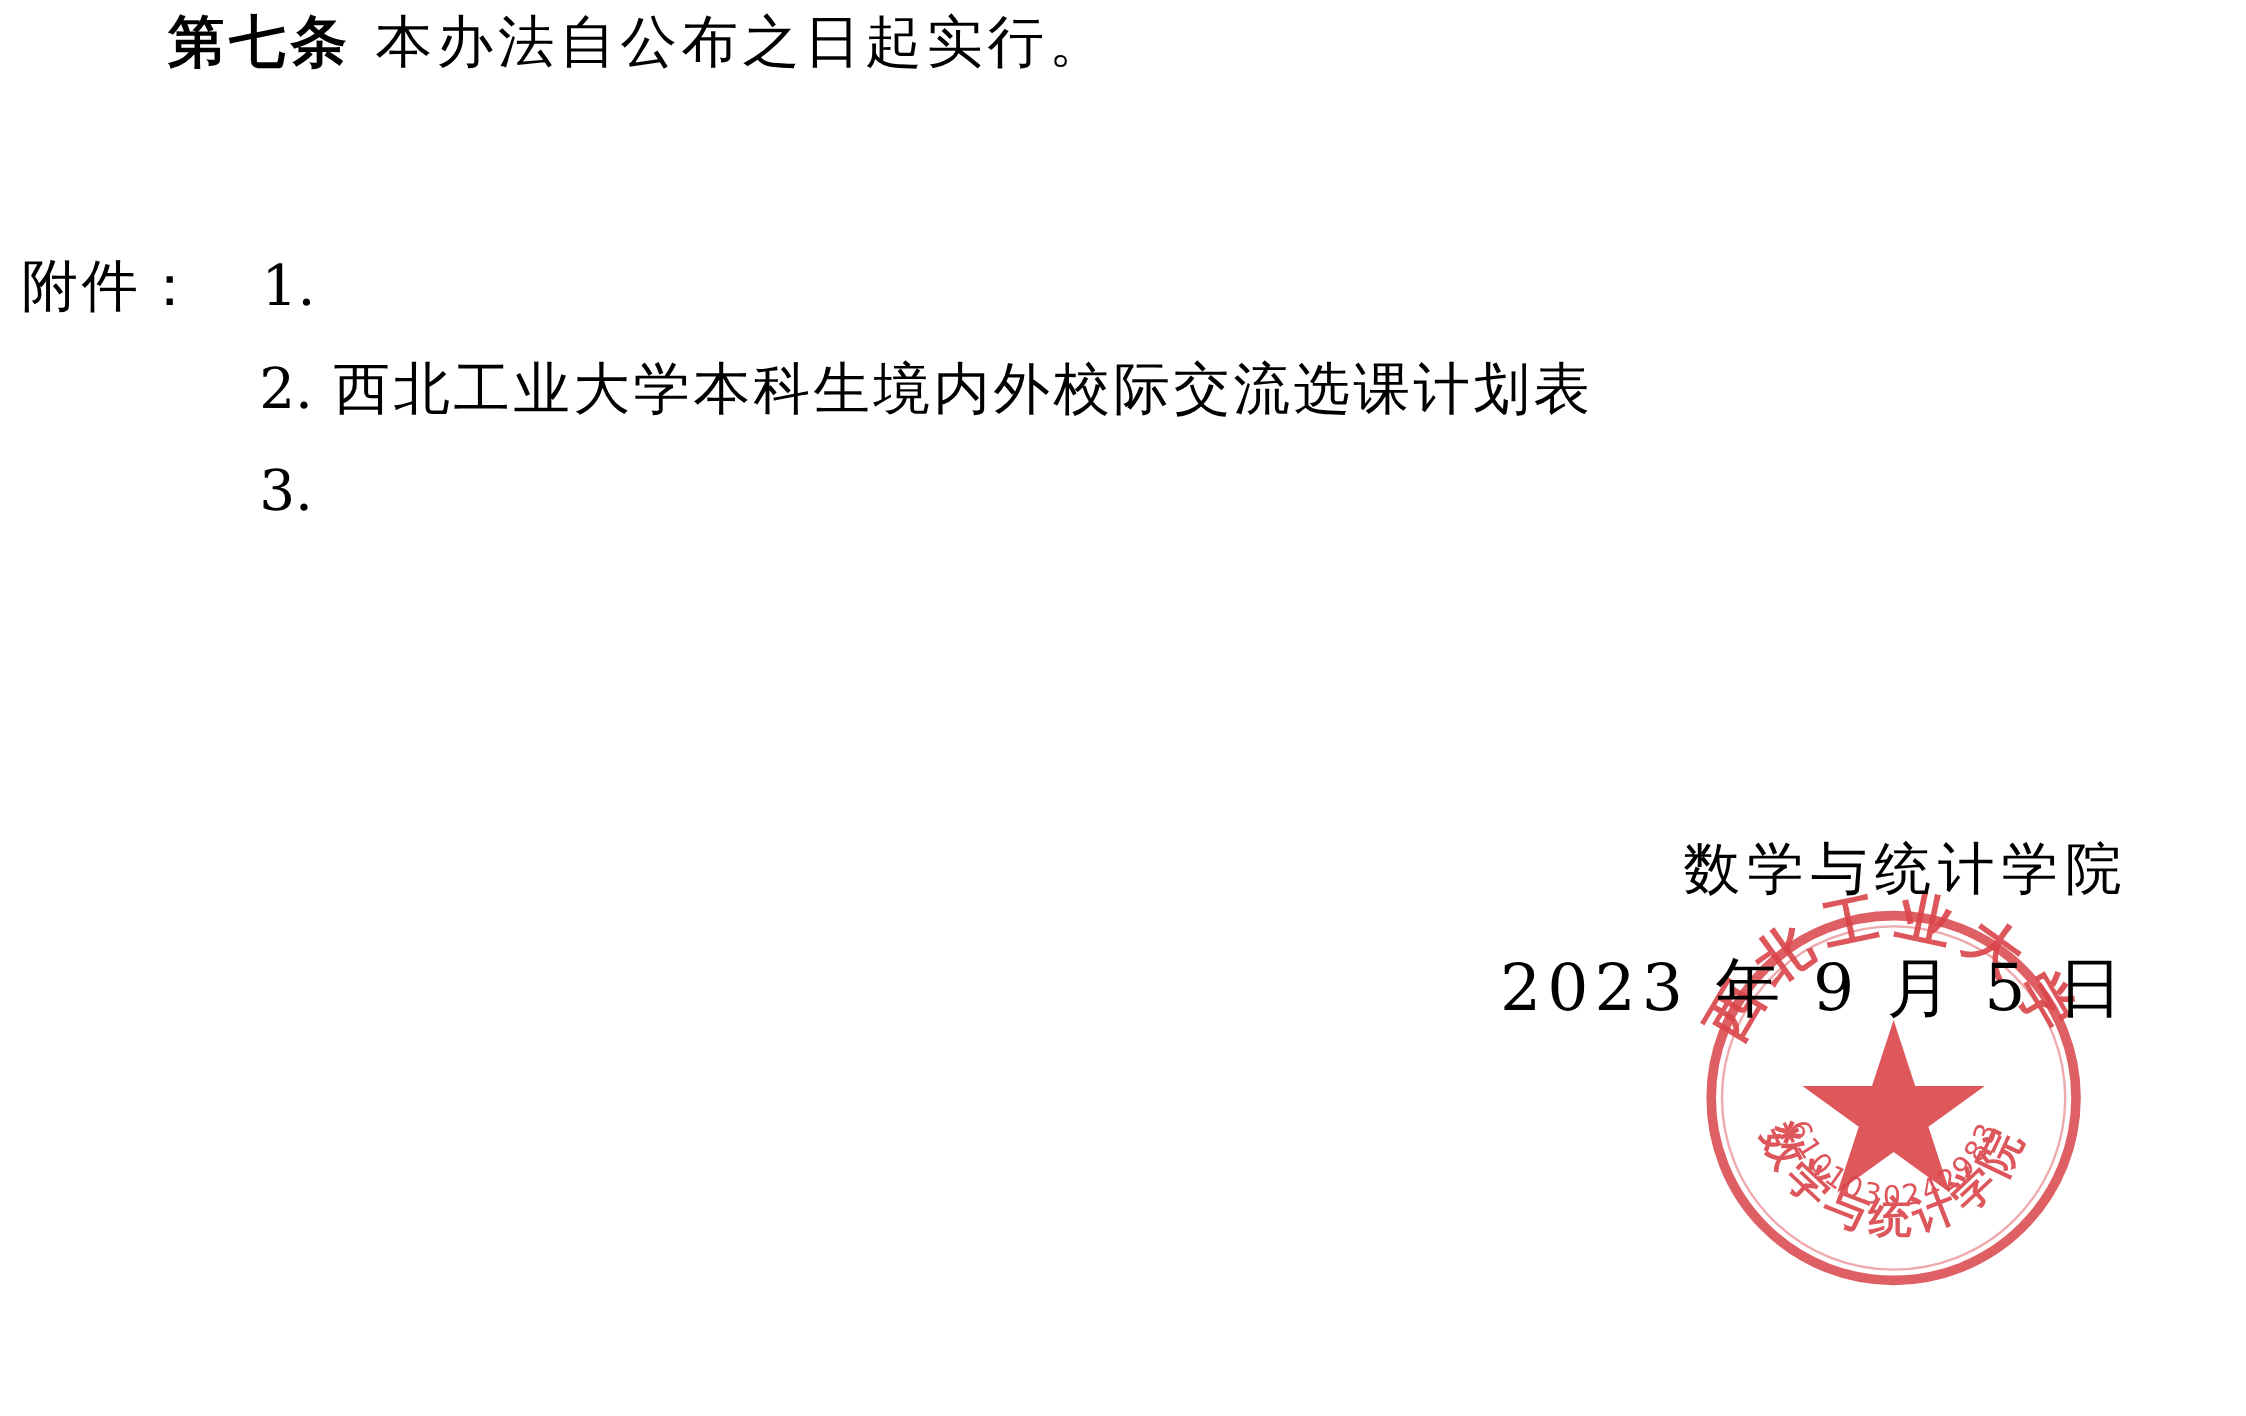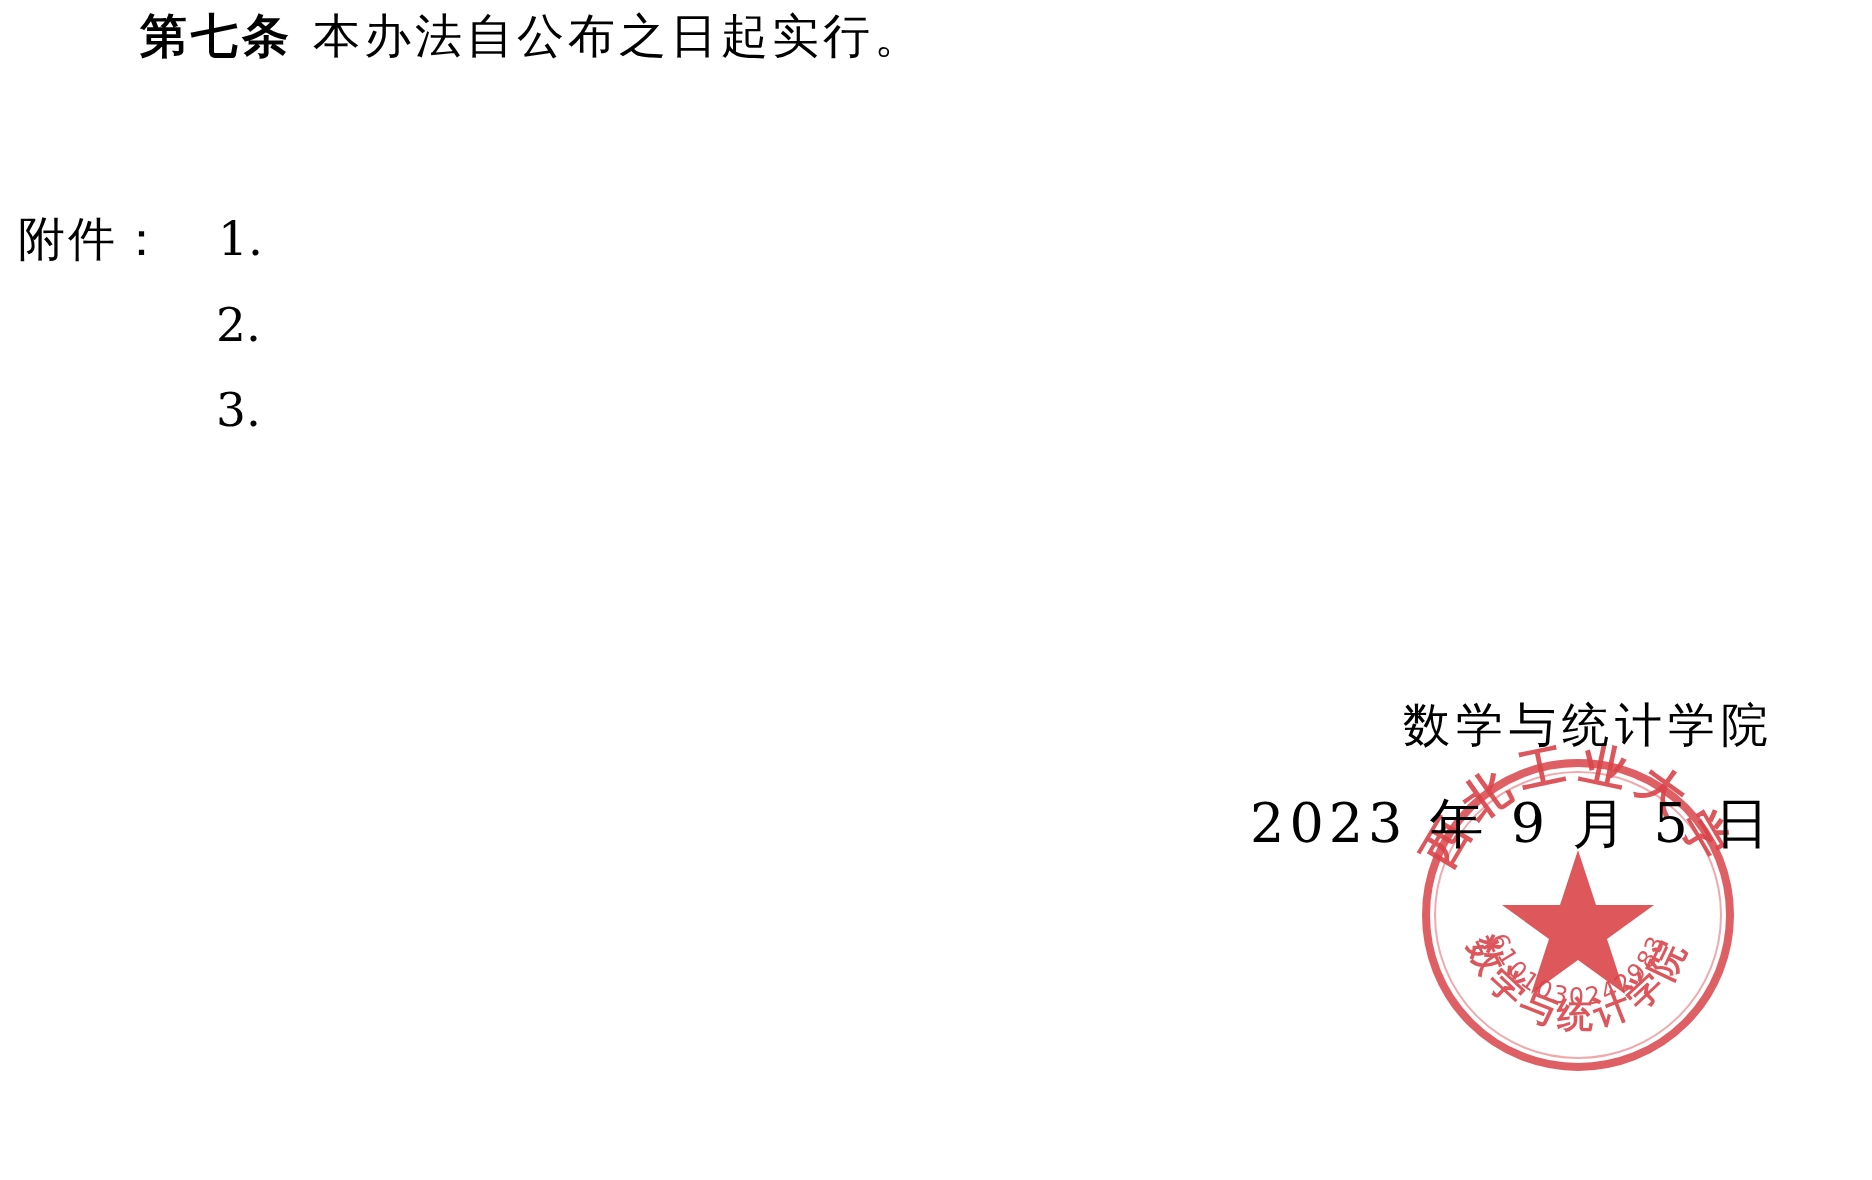--- a/index.html
+++ b/index.html
@@ -114,20 +114,21 @@
   </div>
 
   <div class="attachments">
     <div class="att-row">
       <span class="att-label">附件：</span>
       <span class="att-num">1.</span>
     </div>
     <div class="att-row">
       <span class="att-spacer"></span>
       <span class="att-num">2.</span>
+      <span class="att-text">西北工业大学本科生境内外校际交流选课计划表</span>
     </div>
     <div class="att-row">
       <span class="att-spacer"></span>
       <span class="att-num">3.</span>
     </div>
   </div>
 
   <svg class="seal" viewBox="0 0 380 420" xmlns="http://www.w3.org/2000/svg">
     <defs>
       <path id="arcTop" d="M 55 215 A 135 135 0 0 1 325 215" fill="none"></path>

